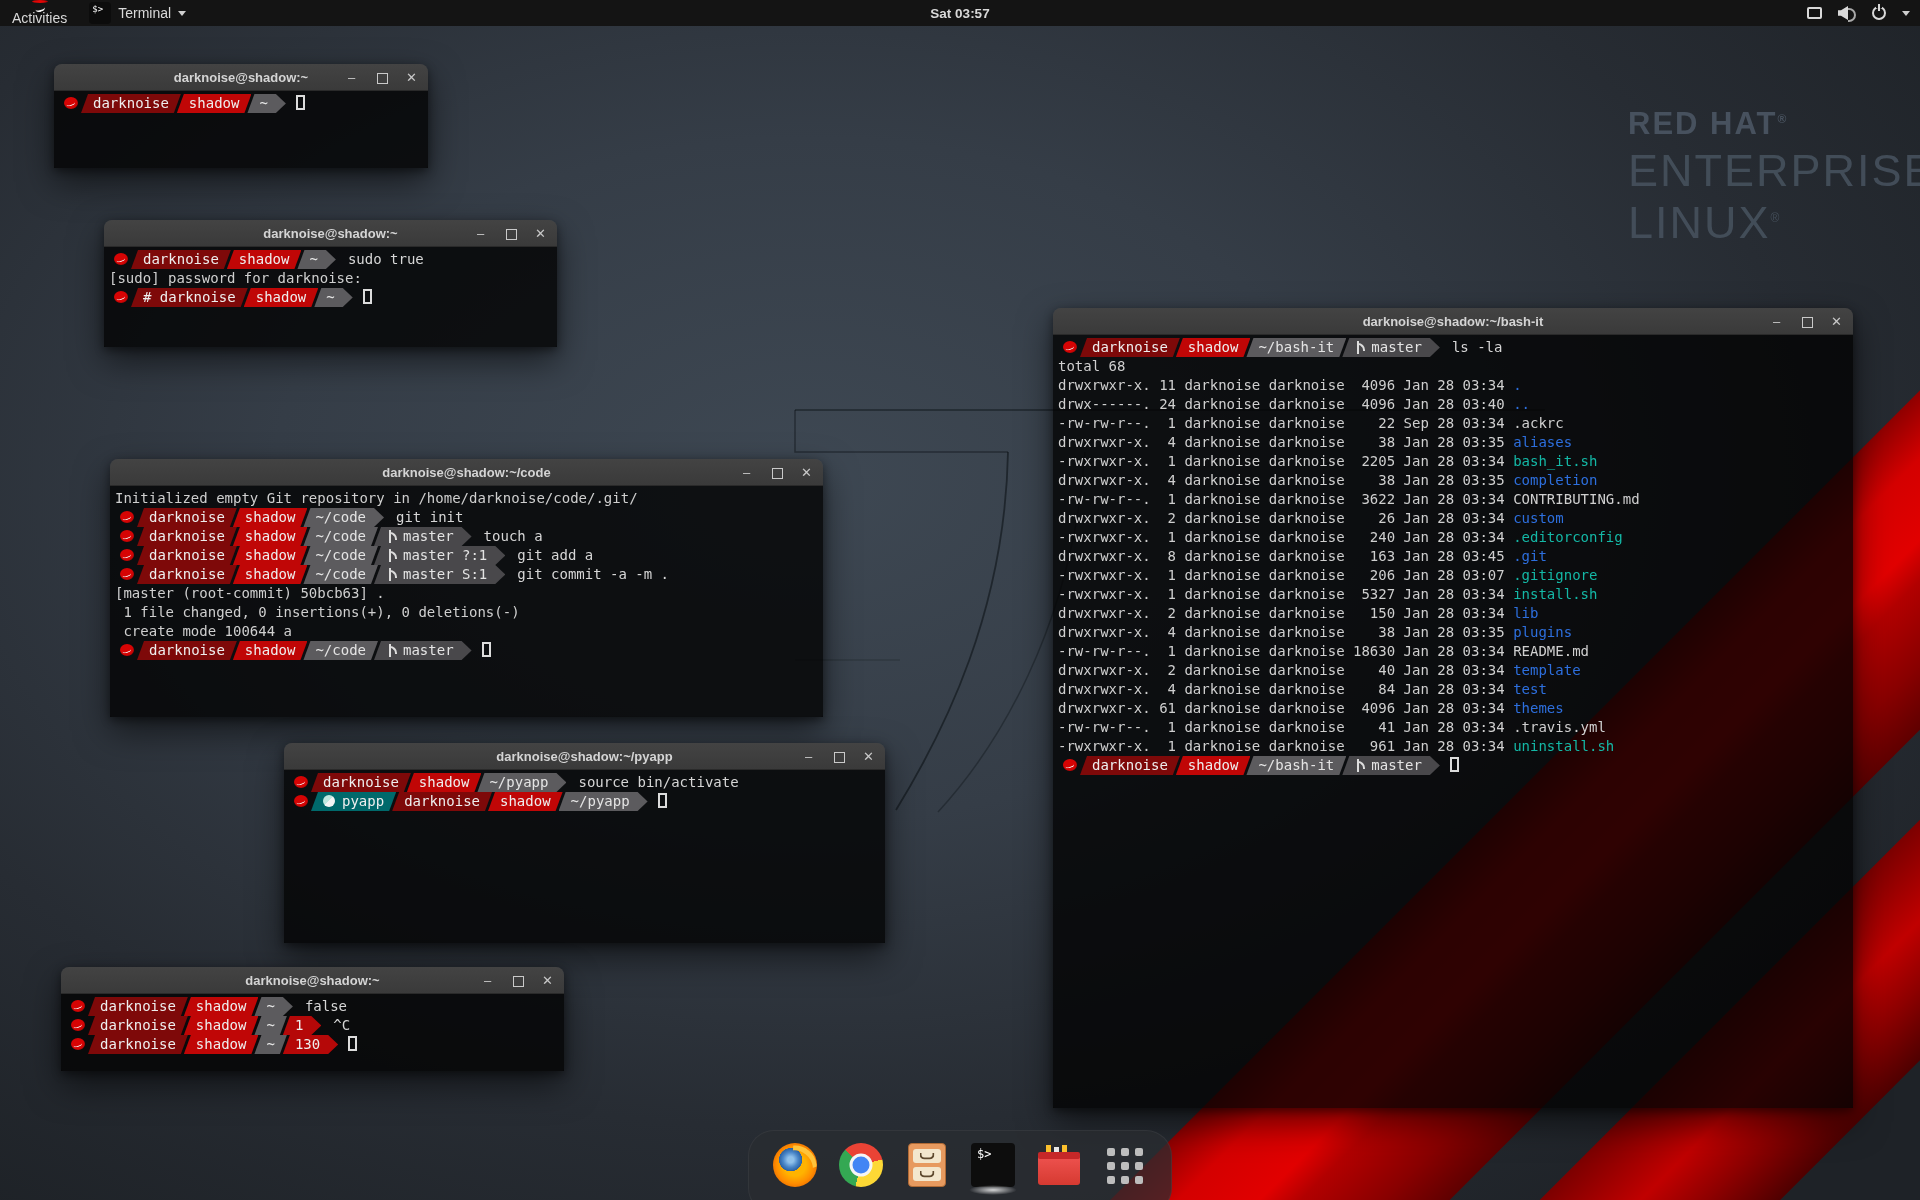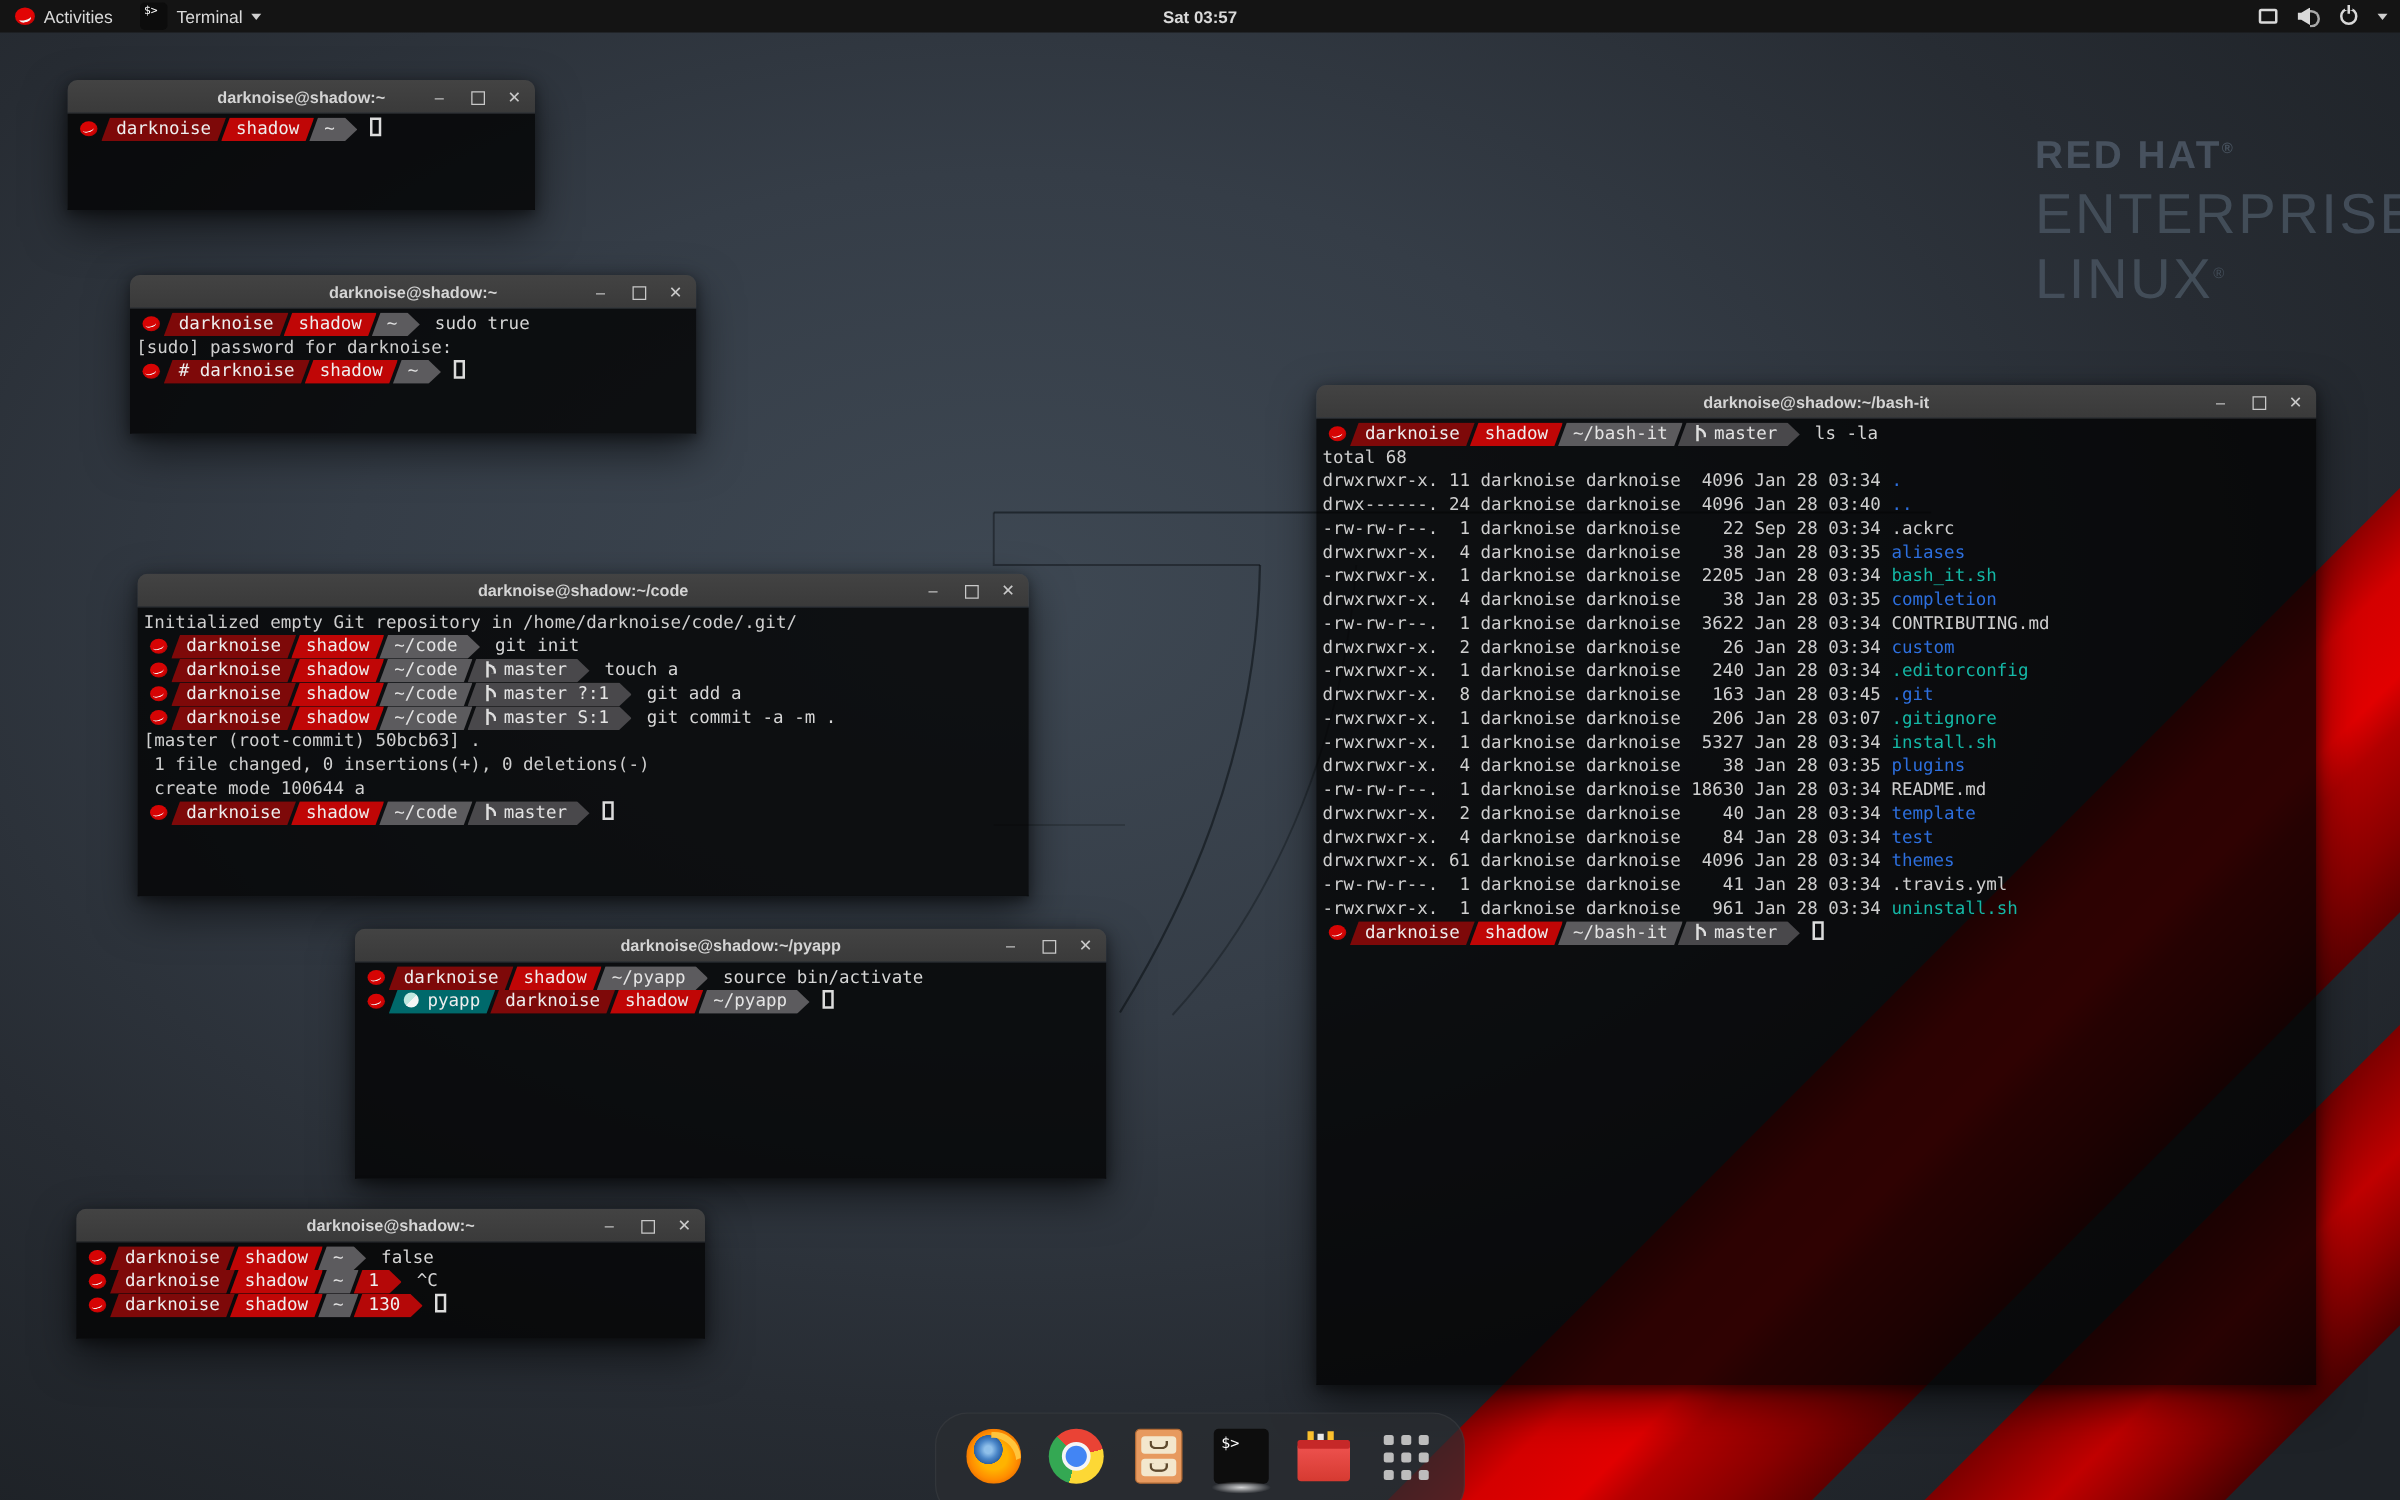--- a/index.html
+++ b/index.html
@@ -18,21 +18,21 @@
   .brand { position:absolute; left:1628px; top:106px; color:#4b5663; opacity:.9; }
   .brand .l1 { font-size:31px; font-weight:bold; letter-spacing:2px; }
   .brand .l2 { font-size:45px; font-weight:300; letter-spacing:2px; margin-top:3px; color:#46515d; }
   .brand .l3 { font-size:45px; font-weight:300; letter-spacing:2px; color:#46515d; }
   .brand sup { font-size:12px; }
 
   
   .topbar { position:absolute; left:0; top:0; width:1920px; height:26px; background:#141414; z-index:50;
             display:flex; align-items:center; color:#d9d9d9; font-size:14px; }
   .tb-left { display:flex; align-items:center; height:100%; }
-  .activities { display:flex; align-items:center; gap:7px; padding:0 12px; height:100%; }
+  .activities { display:flex; align-items:center; gap:7px; padding:0 12px; height:100%;flex-direction:column; }
   .appmenu { display:flex; align-items:center; gap:7px; padding:0 10px; height:100%; }
   .tb-clock { position:absolute; left:50%; transform:translateX(-50%); font-weight:bold; font-size:13.5px; }
   .tb-right { position:absolute; right:10px; top:0; height:26px; display:flex; align-items:center; gap:16px; }
 
   .icon-redhat-lg { position:relative; display:inline-block; width:16px; height:14px; }
   .icon-redhat-lg::before { content:""; position:absolute; inset:0; border-radius:50%;
     background: radial-gradient(circle at 45% 38%, #e20505 0 55%, #8d0404 100%); }
   .icon-redhat-lg::after { content:""; position:absolute; left:3px; top:5px; width:10px; height:5px;
     border-bottom:2px solid #f2f2f2; border-radius:50%; transform:rotate(-15deg); }
 
@@ -246,20 +246,21 @@
       <div class="tline"><span class="out">-rw-rw-r--.  1 darknoise darknoise    22 Sep 28 03:34 .ackrc</span></div>
       <div class="tline"><span class="out">drwxrwxr-x.  4 darknoise darknoise    38 Jan 28 03:35 </span><span class="blue">aliases</span></div>
       <div class="tline"><span class="out">-rwxrwxr-x.  1 darknoise darknoise  2205 Jan 28 03:34 </span><span class="green">bash_it.sh</span></div>
       <div class="tline"><span class="out">drwxrwxr-x.  4 darknoise darknoise    38 Jan 28 03:35 </span><span class="blue">completion</span></div>
       <div class="tline"><span class="out">-rw-rw-r--.  1 darknoise darknoise  3622 Jan 28 03:34 CONTRIBUTING.md</span></div>
       <div class="tline"><span class="out">drwxrwxr-x.  2 darknoise darknoise    26 Jan 28 03:34 </span><span class="blue">custom</span></div>
       <div class="tline"><span class="out">-rwxrwxr-x.  1 darknoise darknoise   240 Jan 28 03:34 </span><span class="green">.editorconfig</span></div>
       <div class="tline"><span class="out">drwxrwxr-x.  8 darknoise darknoise   163 Jan 28 03:45 </span><span class="blue">.git</span></div>
       <div class="tline"><span class="out">-rwxrwxr-x.  1 darknoise darknoise   206 Jan 28 03:07 </span><span class="green">.gitignore</span></div>
       <div class="tline"><span class="out">-rwxrwxr-x.  1 darknoise darknoise  5327 Jan 28 03:34 </span><span class="green">install.sh</span></div>
+      <div class="tline"><span class="out">drwxrwxr-x.  2 darknoise darknoise   150 Jan 28 03:34 </span><span class="blue">lib</span></div>
       <div class="tline"><span class="out">drwxrwxr-x.  4 darknoise darknoise    38 Jan 28 03:35 </span><span class="blue">plugins</span></div>
       <div class="tline"><span class="out">-rw-rw-r--.  1 darknoise darknoise 18630 Jan 28 03:34 README.md</span></div>
       <div class="tline"><span class="out">drwxrwxr-x.  2 darknoise darknoise    40 Jan 28 03:34 </span><span class="blue">template</span></div>
       <div class="tline"><span class="out">drwxrwxr-x.  4 darknoise darknoise    84 Jan 28 03:34 </span><span class="blue">test</span></div>
       <div class="tline"><span class="out">drwxrwxr-x. 61 darknoise darknoise  4096 Jan 28 03:34 </span><span class="blue">themes</span></div>
       <div class="tline"><span class="out">-rw-rw-r--.  1 darknoise darknoise    41 Jan 28 03:34 .travis.yml</span></div>
       <div class="tline"><span class="out">-rwxrwxr-x.  1 darknoise darknoise   961 Jan 28 03:34 </span><span class="green">uninstall.sh</span></div>
       <div class="tline"><span class="hatbox"><span class="icon-redhat"></span></span><span class="seg darkred">darknoise</span><span class="seg red">shadow</span><span class="seg gray">~/bash-it</span><span class="seg gray2 arrow"><span class="icon-git"></span>master</span><span class="cursor"></span></div>
     </div>
 </div>

